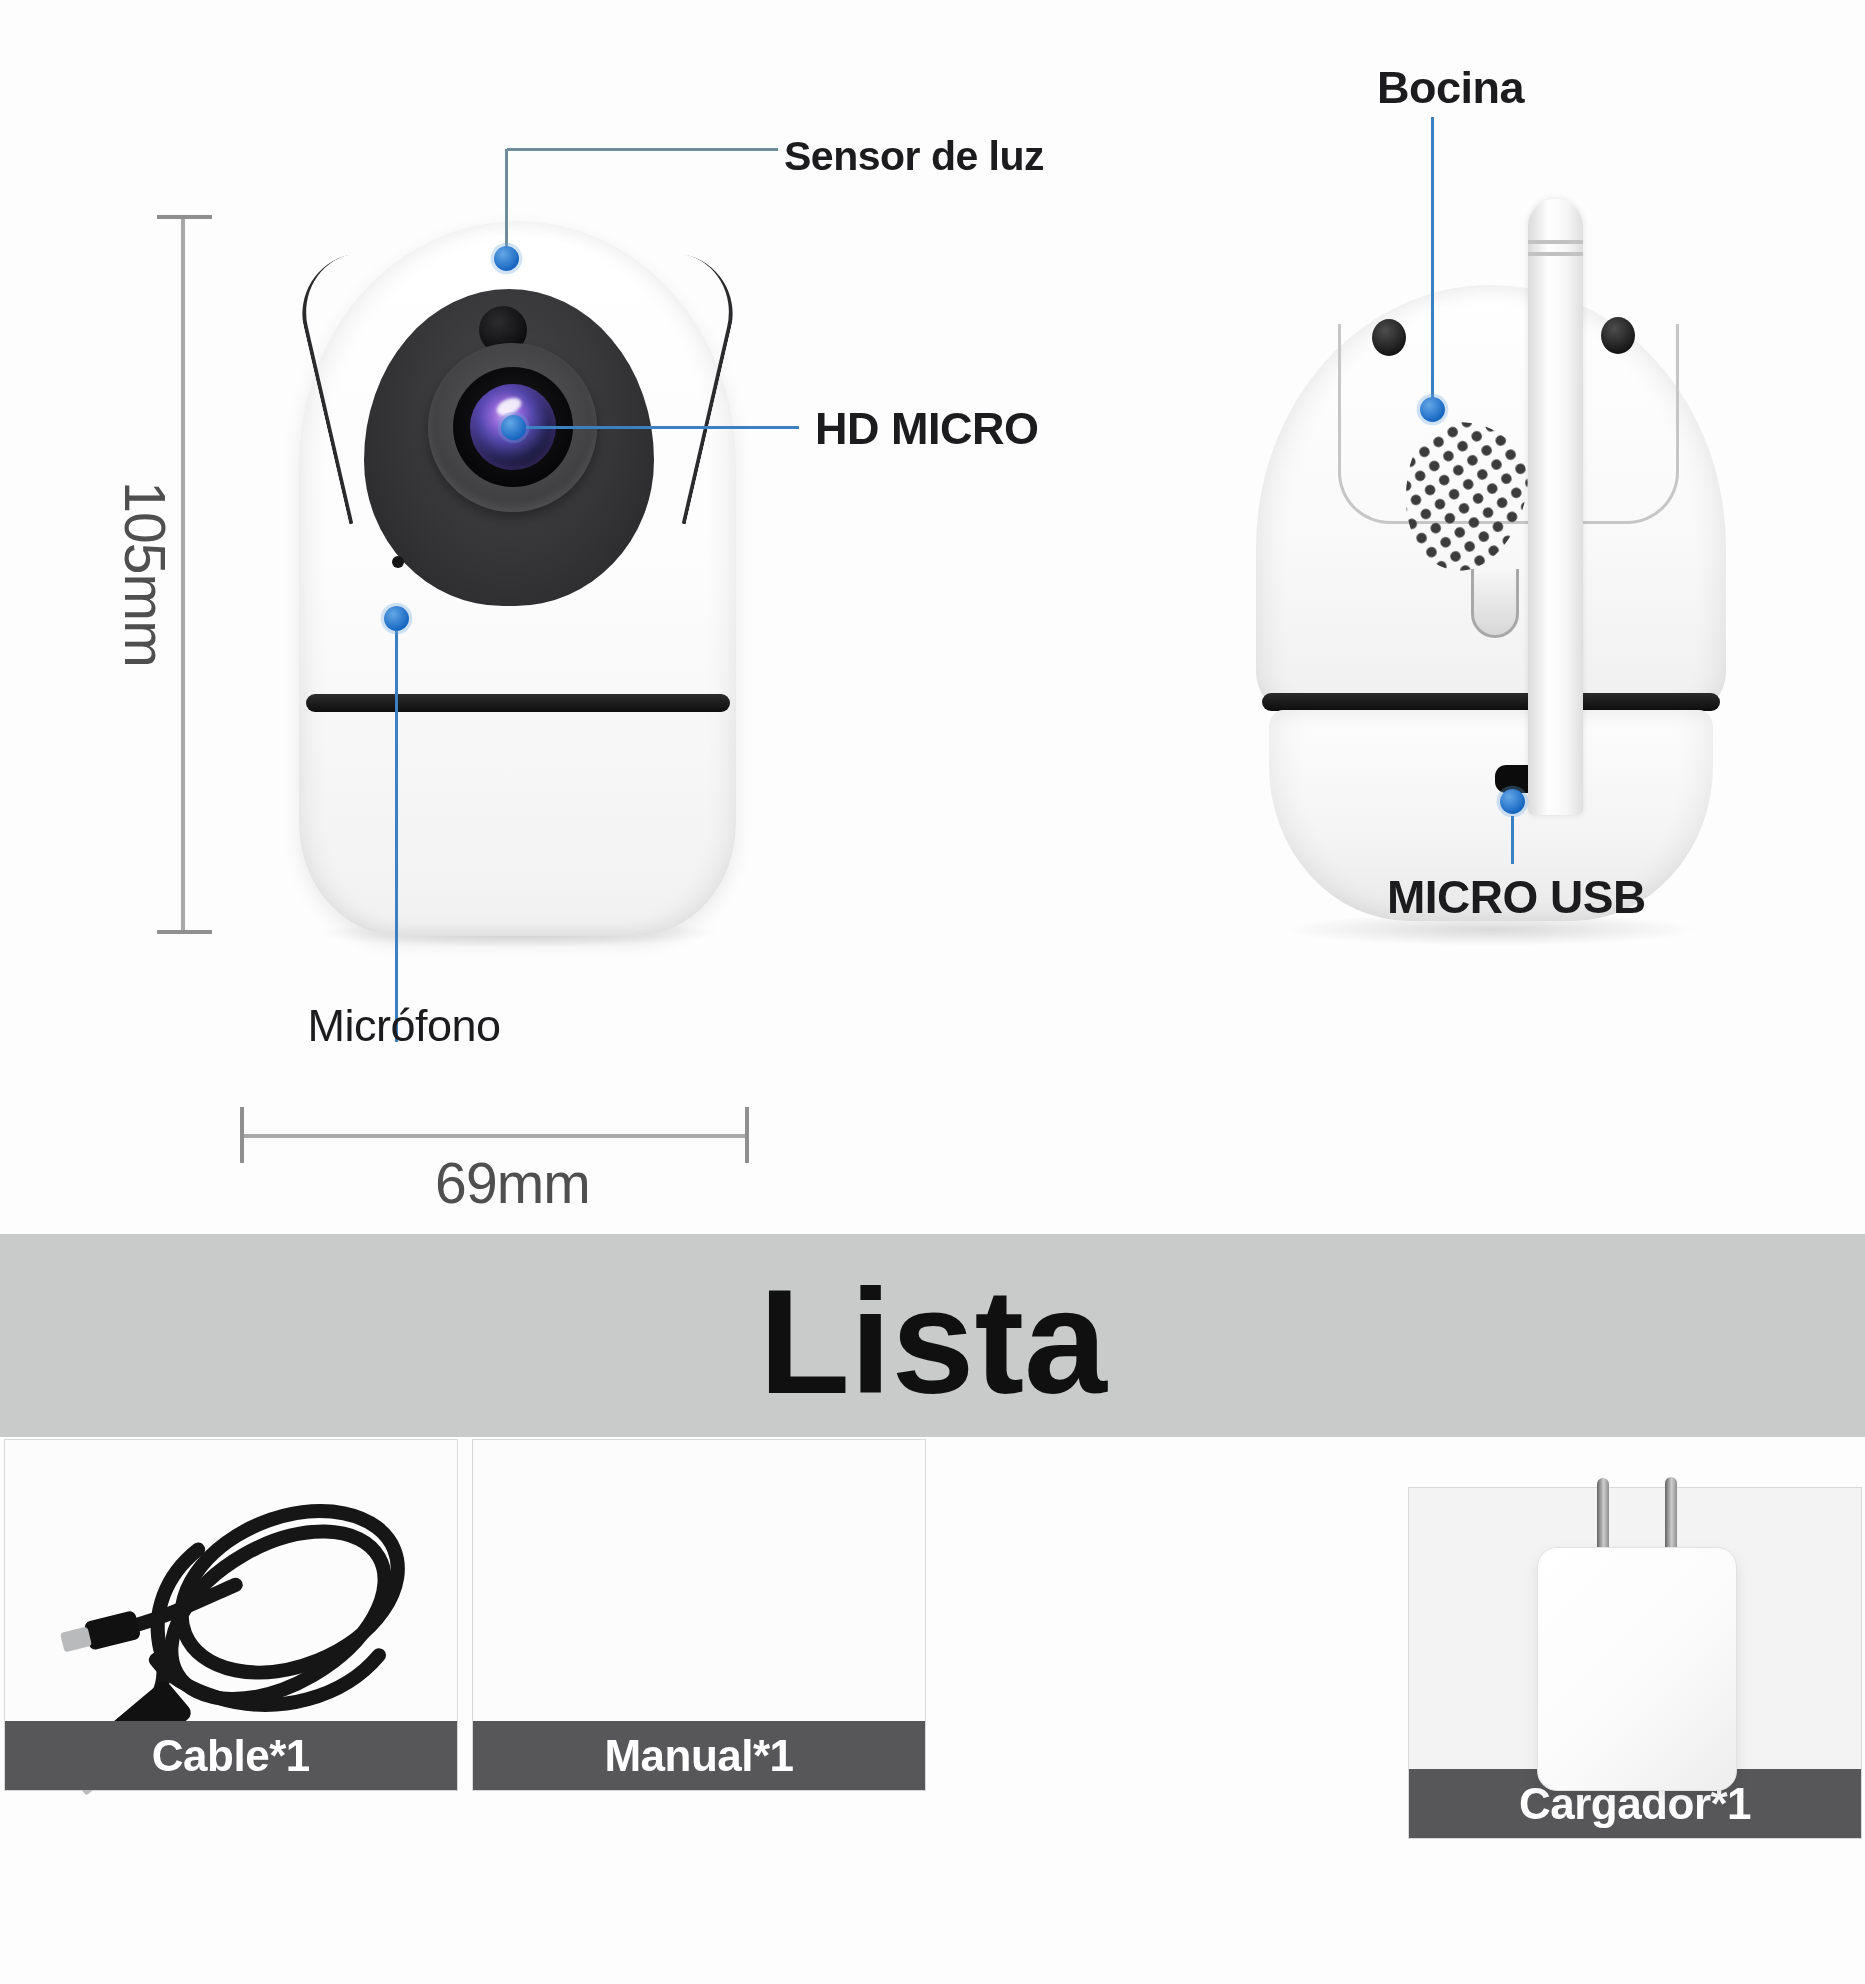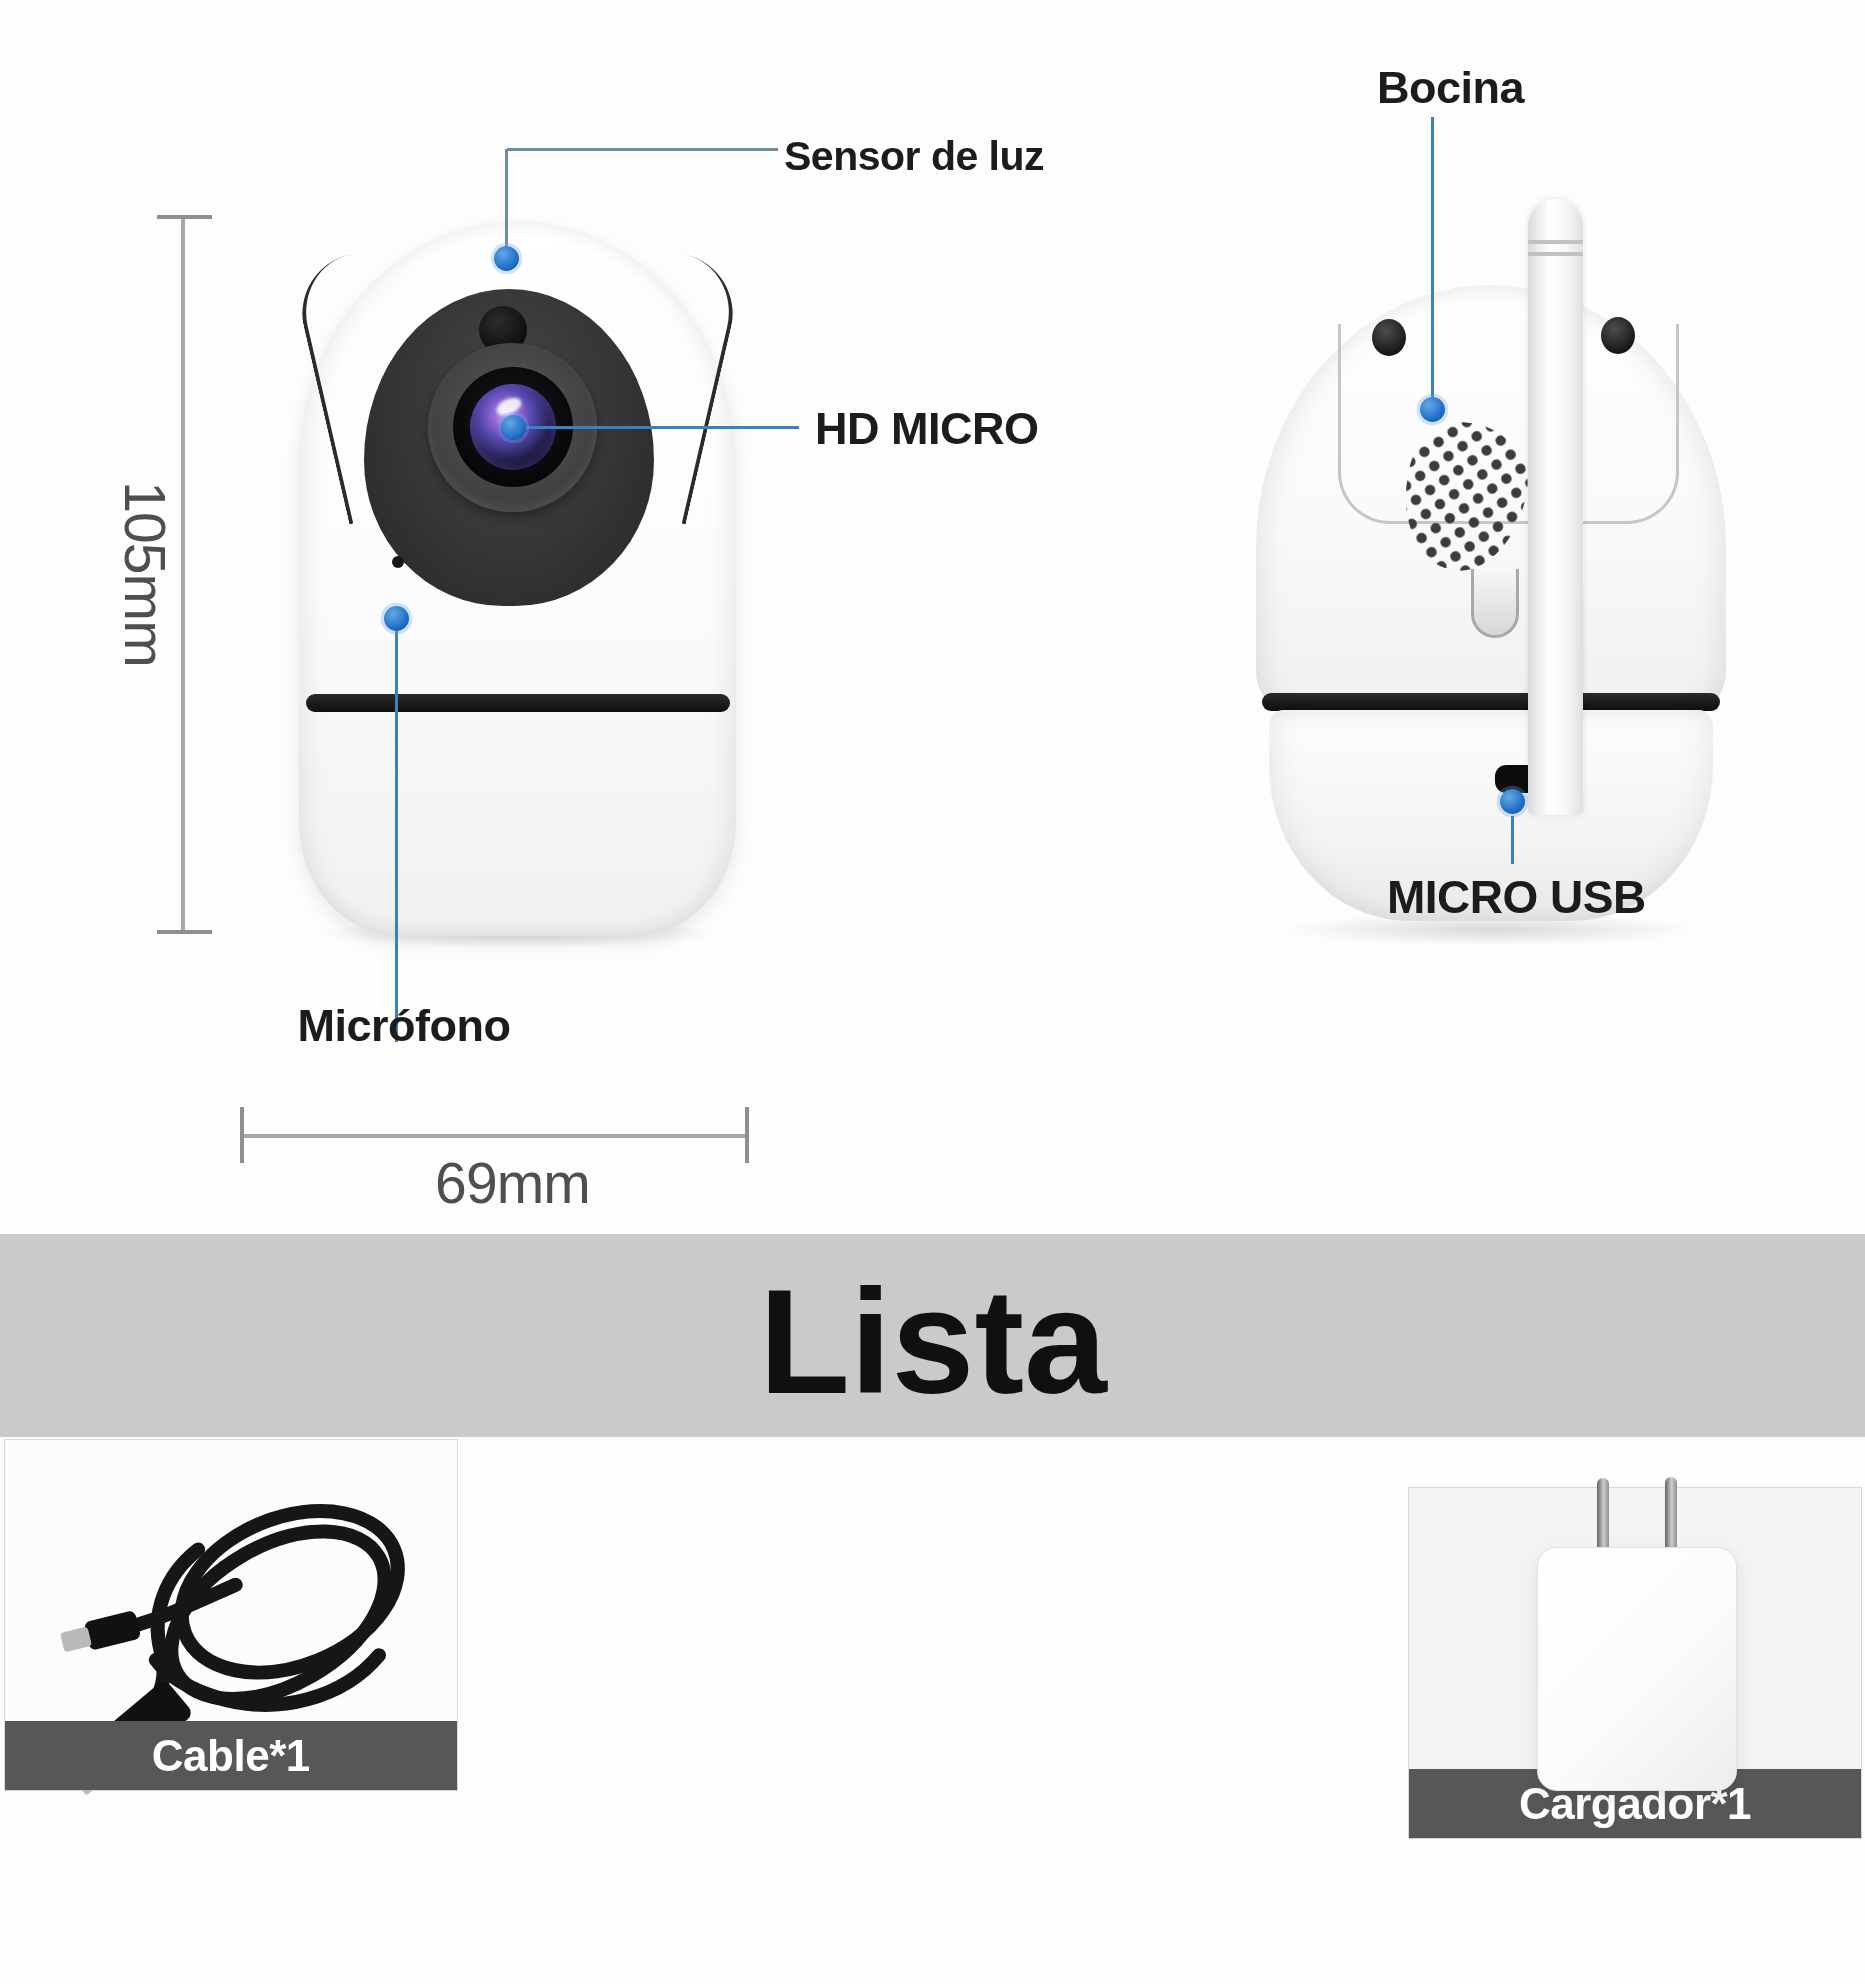--- a/index.html
+++ b/index.html
@@ -4,21 +4,21 @@
 <style>
   * { margin:0; padding:0; box-sizing:border-box; }
   html,body { background:#fdfdfd; }
   body { font-family:"Liberation Sans", sans-serif; }
   .stage { position:relative; width:1866px; height:1985px; background:#fdfdfd; overflow:hidden; }
 
   
   .callout { position:absolute; color:#1c1c1e; white-space:nowrap; letter-spacing:-0.5px; }
   .lbl-sensor { left:784px; top:133px; font-size:41px; font-weight:600; }
   .lbl-lens   { left:815px; top:403px; font-size:45px; font-weight:700; }
-  .lbl-mic    { left:282px;  top:1000px; width:244px; text-align:center; font-size:45px; font-weight:700; }
+  .lbl-mic    { left:282px;  top:1000px; width:244px; text-align:center; font-size:45px; font-weight:400; }
   .lbl-bocina { left:1377px; top:62px; font-size:45px; font-weight:600; }
   .lbl-usb    { left:1387px; top:870px; width:244px; text-align:center; font-size:46px; font-weight:700; }
   .lbl-dim    { position:absolute; color:#4f4f4f; font-size:57px; font-weight:500; text-align:center; letter-spacing:-0.9px; }
   .lbl-h { left:3.8px; top:541px; width:282px; transform:rotate(90deg); }
   .lbl-w { left:395px; top:1150px; width:235px; }
 
   
   .lead { position:absolute; }
   .lead-gray { background:#6f8e9c; }
   .lead-blue { background:#3b80c2; }
@@ -205,20 +205,24 @@
         <rect x="112" y="606" width="34" height="16" fill="#3a3a3a"></rect>
       </g>
       <g transform="rotate(-14 200 380)">
         <rect x="152" y="348" width="112" height="62" rx="14" fill="#111111"></rect>
         <rect x="98" y="358" width="60" height="42" rx="8" fill="#b9babc"></rect>
       </g>
     </svg>
     <div class="caption">Cable*1</div>
   </div>
 
+  <div class="panel panel-2">
+
+    <div class="caption">Manual*1</div>
+  </div>
 
 
   <div class="panel panel-4">
     <div class="caption">Cargador*1</div>
   </div>
   <div class="prong prong-l"></div>
   <div class="prong prong-r"></div>
   <div class="charger-body"></div>
 
 </div>

